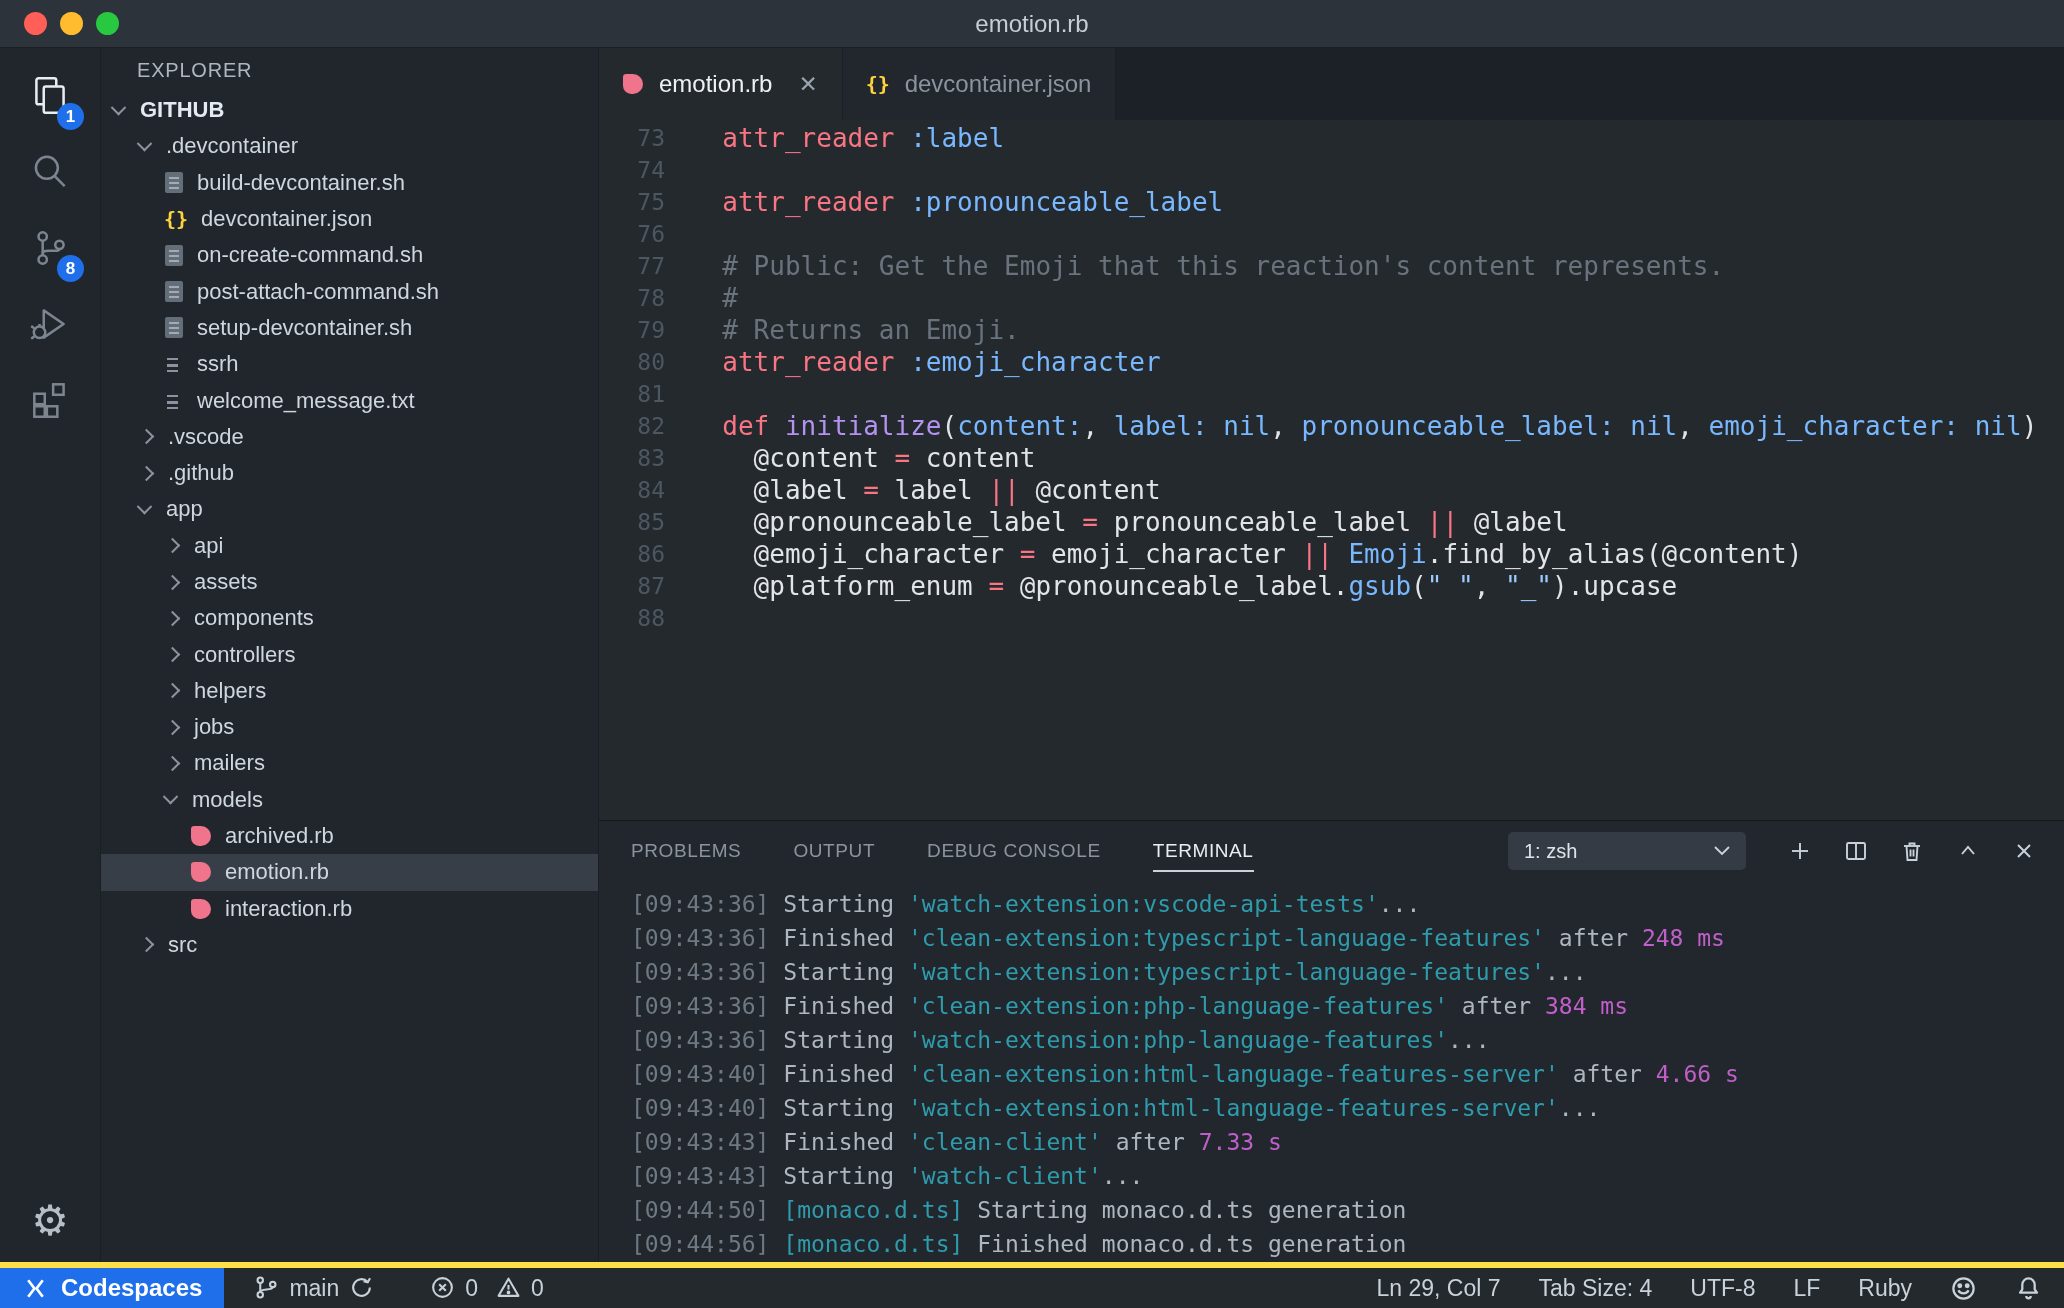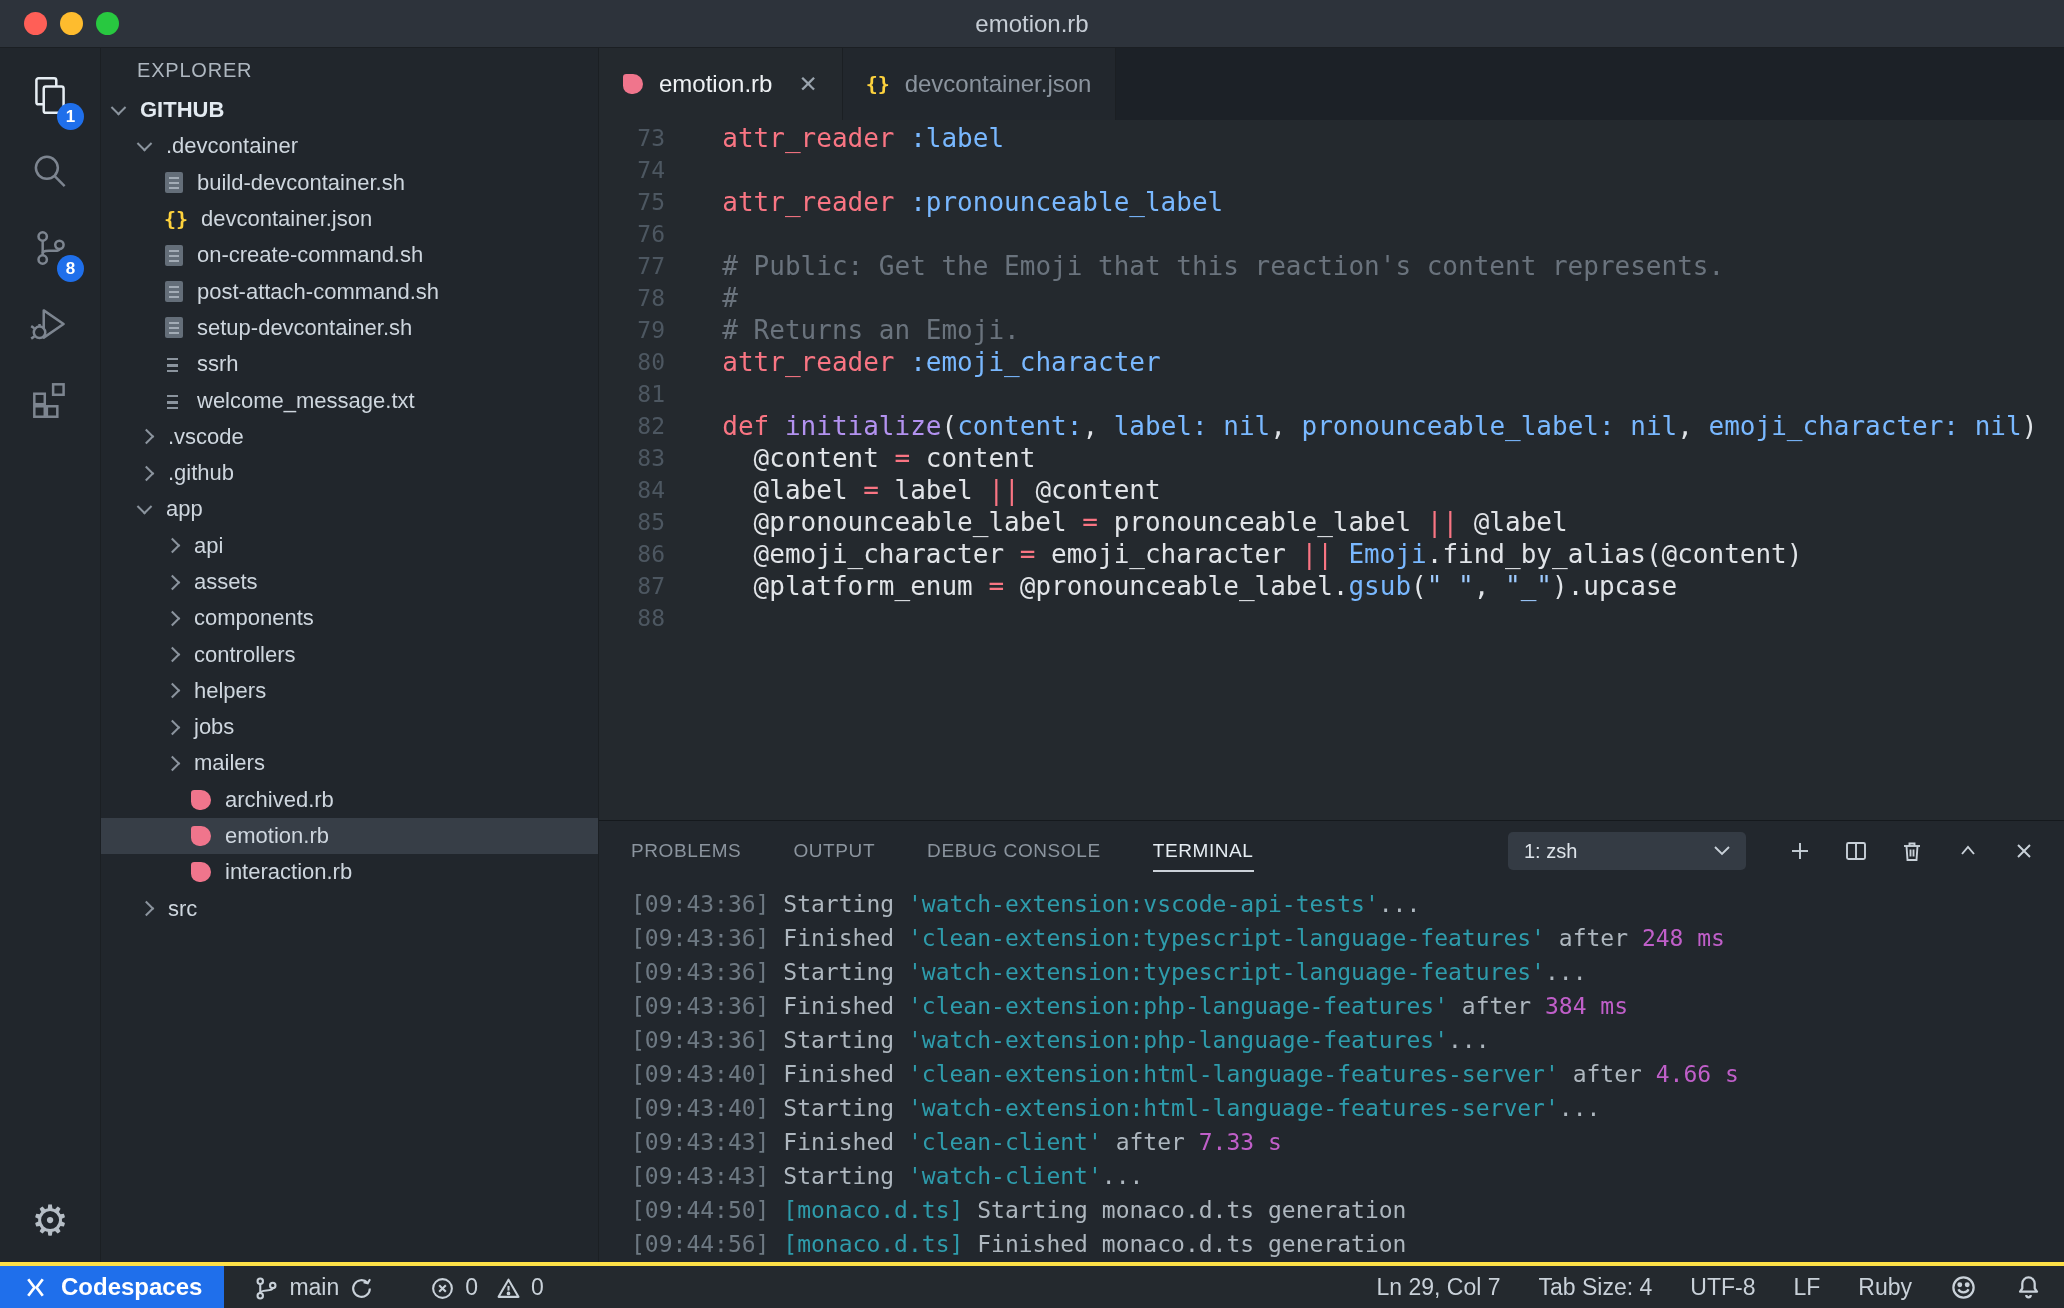--- a/index.html
+++ b/index.html
@@ -68,24 +68,24 @@
   .ptab.active::after { content:""; position:absolute; left:0; right:0; bottom:9px; height:2.5px; background:#ccd2d9; }
   .panel-actions { margin-left:auto; display:flex; align-items:center; gap:28px; padding-right:26px; }
   .panel-actions svg { stroke:#c9d1d9; fill:none; stroke-width:1.9; }
   .dropdown { width:238px; height:38px; background:#343b44; border-radius:5px; display:flex; align-items:center; padding:0 16px; color:#dde3e9; font-size:20px; margin-right:12px; cursor:pointer; }
   .dropdown svg { margin-left:auto; }
   .terminal { flex:1; padding:6px 0 0 32px; font-family:"DejaVu Sans Mono","Liberation Mono",monospace; font-size:23px; line-height:34px; overflow:hidden; }
   .term-line { white-space:pre; height:34px; }
   .t-time{color:#6e7983;} .t-txt{color:#aeb7bf;} .t-task{color:#2e9cac;} .t-dur{color:#c05fc9;}
 
   
-  .statusbar { height:46px; background:#24292e; border-top:4px solid #fde047; display:flex; align-items:center; font-size:23px; color:#c9d1d9; flex:none; }
+  .statusbar { height:46px; background:#24292e; border-top:6px solid #fde047; display:flex; align-items:center; font-size:23px; color:#c9d1d9; flex:none; }
   .sb-remote { height:100%; background:#1f6feb; color:#fff; display:flex; align-items:center; gap:12px; padding:0 22px; font-size:24px; font-weight:700; cursor:pointer; }
   .sb-remote svg { stroke:#fff; fill:none; stroke-width:2.6; }
-  .sb-item { display:flex; align-items:flex-end; gap:10px; margin-left:30px; cursor:pointer; }
+  .sb-item { display:flex; align-items:flex-start; gap:10px; margin-left:30px; cursor:pointer; }
   .sb-item svg { stroke:#c9d1d9; fill:none; stroke-width:2; }
   .sb-problems { margin-left:56px; }
   .sb-right { margin-left:auto; display:flex; align-items:center; gap:38px; padding-right:22px; }
   .sb-right > * { cursor:pointer; }
   .sb-right svg { stroke:#c9d1d9; fill:none; stroke-width:2; }
 </style>
 </head>
 <body>
 
 <div class="app">
@@ -216,20 +216,24 @@
             <span class="chev right"></span>
             <span class="tree-label">helpers</span>
           </div>
           <div class="tree-row" style="padding-left: 64px;">
             <span class="chev right"></span>
             <span class="tree-label">jobs</span>
           </div>
           <div class="tree-row" style="padding-left: 64px;">
             <span class="chev right"></span>
             <span class="tree-label">mailers</span>
+          </div>
+          <div class="tree-row" style="padding-left: 64px;">
+            <span class="chev down"></span>
+            <span class="tree-label">models</span>
           </div>
           <div class="tree-row" style="padding-left: 90px;">
             <span class="ficon icon-ruby"></span>
             <span class="tree-label">archived.rb</span>
           </div>
           <div class="tree-row selected" style="padding-left: 90px;">
             <span class="ficon icon-ruby"></span>
             <span class="tree-label">emotion.rb</span>
           </div>
           <div class="tree-row" style="padding-left: 90px;">

